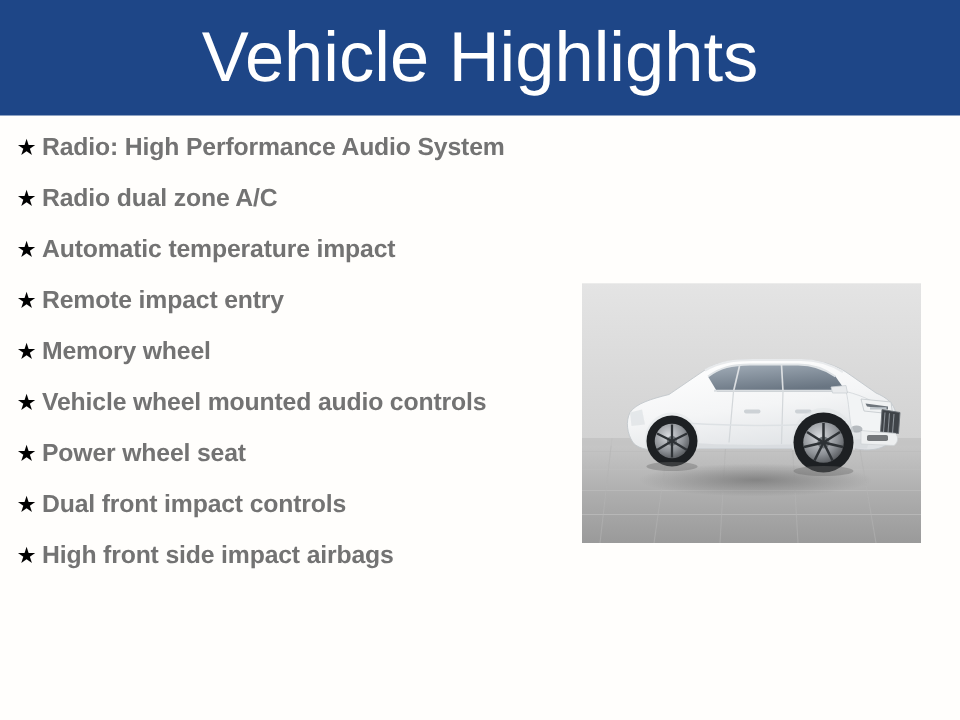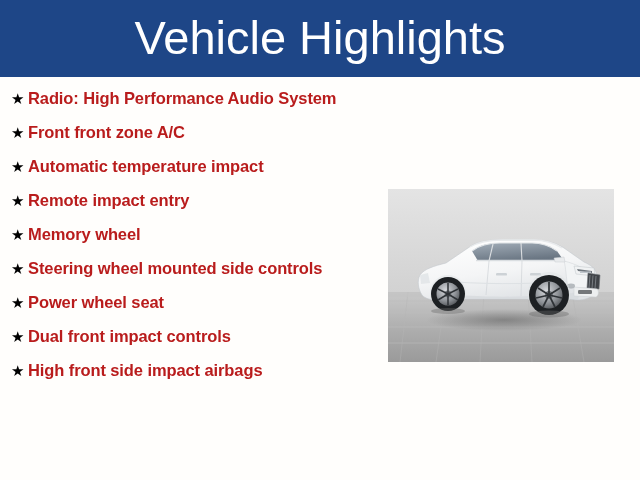--- a/index.html
+++ b/index.html
@@ -67,21 +67,21 @@
     width: 20px;
     color: #000000;
     font-size: 15px;
     line-height: 21px;
     text-align: left;
     padding-left: 3px;
     box-sizing: border-box;
   }
   .feature-text {
     flex: 1 1 auto;
-    color: #b91c1c;
+    color: #737373;
     font-family: "Liberation Sans", sans-serif;
     font-size: 16.5px;
     font-weight: bold;
     line-height: 21px;
     letter-spacing: -0.1px;
   }
 
   
   .vehicle-photo {
     position: absolute;
@@ -107,37 +107,37 @@
     <div class="header-title">Vehicle Highlights</div>
   </div>
 
   <ul class="features-list">
     <li class="feature-item">
       <span class="bullet-star">★</span>
       <span class="feature-text">Radio: High Performance Audio System</span>
     </li>
     <li class="feature-item">
       <span class="bullet-star">★</span>
-      <span class="feature-text">Front front zone A/C</span>
+      <span class="feature-text">Radio dual zone A/C</span>
     </li>
     <li class="feature-item">
       <span class="bullet-star">★</span>
       <span class="feature-text">Automatic temperature impact</span>
     </li>
     <li class="feature-item">
       <span class="bullet-star">★</span>
       <span class="feature-text">Remote impact entry</span>
     </li>
     <li class="feature-item">
       <span class="bullet-star">★</span>
       <span class="feature-text">Memory wheel</span>
     </li>
     <li class="feature-item">
       <span class="bullet-star">★</span>
-      <span class="feature-text">Steering wheel mounted side controls</span>
+      <span class="feature-text">Vehicle wheel mounted audio controls</span>
     </li>
     <li class="feature-item">
       <span class="bullet-star">★</span>
       <span class="feature-text">Power wheel seat</span>
     </li>
     <li class="feature-item">
       <span class="bullet-star">★</span>
       <span class="feature-text">Dual front impact controls</span>
     </li>
     <li class="feature-item">

